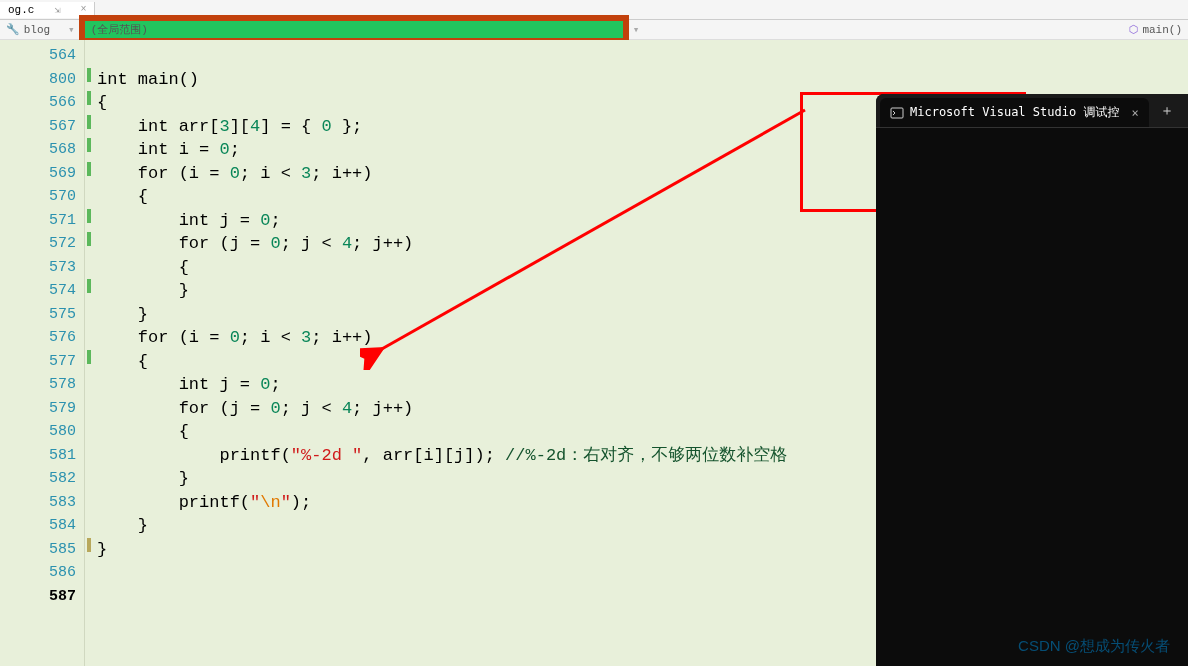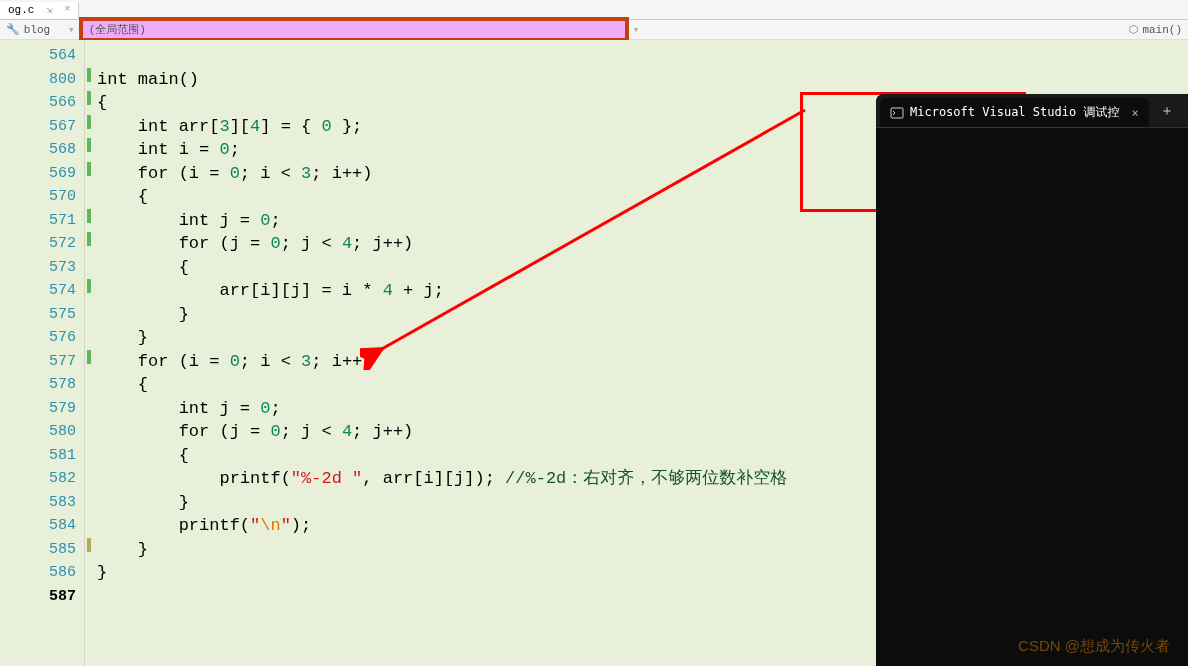--- a/index.html
+++ b/index.html
@@ -1,24 +1,24 @@
 <!DOCTYPE html>
 <html><head>
 <meta charset="utf-8">
 <style>
 * { margin: 0; padding: 0; box-sizing: border-box; }
 body { font-family: Consolas, 'Courier New', monospace; background: #fff; width: 1188px; height: 666px; overflow: hidden; position: relative; }
 
 .tab-bar { height: 20px; background: #f5f5f5; border-bottom: 1px solid #ccc; display: flex; align-items: center; font-size: 11px; }
-.tab { padding: 2px 8px; background: #fff; border-right: 1px solid #ccc; display: flex; align-items: center; gap: 12px; }
+.tab { padding: 2px 8px; background: #fff; border-right: 1px solid #ccc; display: flex; align-items: center; gap: 20px; }
 .tab-close, .tab-pin { color: #999; font-size: 10px; }
 
 .nav-bar { height: 20px; background: #f5f5f5; border-bottom: 1px solid #ddd; display: flex; align-items: center; font-size: 11px; color: #555; }
 .nav-left { display: flex; align-items: center; gap: 4px; padding: 0 6px; flex: 1; }
-.nav-dd { border: 4px solid #c2410c; background: #f0abfc; padding: 1px 6px; flex: 1; max-width: 550px; }
+.nav-dd { border: 6px solid #c2410c; background: #22c55e; padding: 1px 6px; flex: 1; max-width: 550px; }
 .nav-right { display: flex; align-items: center; gap: 4px; padding: 0 6px; }
 .cube-icon { color: #9370db; }
 
 .editor { background: #e8f0da; height: 626px; display: flex; font-size: 17px; position: relative; }
 .gutter { background: #e8f0da; color: #2b91af; text-align: right; padding: 4px 8px 4px 4px; font-size: 15px; user-select: none; border-right: 1px solid #d0d8c0; margin-left: 45px; }
 .gutter .ln { height: 23.5px; line-height: 23.5px; }
 .gutter .ln.current { color: #000; font-weight: bold; }
 .marks { width: 12px; background: #e8f0da; }
 .mark { height: 23.5px; position: relative; }
 .mark.c::before { content: ''; position: absolute; left: 2px; top: 4px; width: 4px; height: 14px; background: #5cb85c; }
@@ -37,21 +37,21 @@
 .ctab-icon { width: 14px; height: 14px; display: inline-flex; align-items: center; justify-content: center; }
 .ctab-close { color: #aaa; margin-left: 6px; }
 .ctab-actions { margin-left: auto; display: flex; align-items: center; gap: 2px; padding-right: 6px; }
 .ctab-btn { width: 30px; height: 26px; display: flex; align-items: center; justify-content: center; color: #ccc; font-size: 14px; }
 .console-body { padding: 10px 14px; white-space: pre; font-size: 14.5px; line-height: 20px; }
 
 .highlight-box { position: absolute; border: 3px solid red; pointer-events: none; }
 .box1 { top: 92px; left: 800px; width: 226px; height: 120px; }
 .arrow-svg { position: absolute; top: 100px; left: 360px; width: 480px; height: 270px; pointer-events: none; }
 
-.watermark { position: absolute; bottom: 10px; right: 18px; color: #a16207; font-size: 15px; font-family: sans-serif; opacity: 0.7; }
+.watermark { position: absolute; bottom: 10px; right: 18px; color: #0369a1; font-size: 15px; font-family: sans-serif; opacity: 0.7; }
 </style>
 </head>
 <body>
 
 <div class="tab-bar">
   <div class="tab">
     <span>og.c</span>
     <span class="tab-pin">⇲</span>
     <span class="tab-close">×</span>
   </div>
@@ -129,21 +129,20 @@
     <div class="line"></div>
     <div class="line"><span class="kw">int</span><span> main()</span></div>
     <div class="line"><span>{</span></div>
     <div class="line"><span>    </span><span class="kw">int</span><span> arr[</span><span class="num">3</span><span>][</span><span class="num">4</span><span>] = { </span><span class="num">0</span><span> };</span></div>
     <div class="line"><span>    </span><span class="kw">int</span><span> i = </span><span class="num">0</span><span>;</span></div>
     <div class="line"><span>    </span><span class="kw">for</span><span> (i = </span><span class="num">0</span><span>; i &lt; </span><span class="num">3</span><span>; i++)</span></div>
     <div class="line"><span>    {</span></div>
     <div class="line"><span>        </span><span class="kw">int</span><span> j = </span><span class="num">0</span><span>;</span></div>
     <div class="line"><span>        </span><span class="kw">for</span><span> (j = </span><span class="num">0</span><span>; j &lt; </span><span class="num">4</span><span>; j++)</span></div>
     <div class="line"><span>        {</span></div>
-    <div class="line"><span>            arr[i][j] = i * </span><span class="num">4</span><span> + j;</span></div>
     <div class="line"><span>        }</span></div>
     <div class="line"><span>    }</span></div>
     <div class="line"><span>    </span><span class="kw">for</span><span> (i = </span><span class="num">0</span><span>; i &lt; </span><span class="num">3</span><span>; i++)</span></div>
     <div class="line"><span>    {</span></div>
     <div class="line"><span>        </span><span class="kw">int</span><span> j = </span><span class="num">0</span><span>;</span></div>
     <div class="line"><span>        </span><span class="kw">for</span><span> (j = </span><span class="num">0</span><span>; j &lt; </span><span class="num">4</span><span>; j++)</span></div>
     <div class="line"><span>        {</span></div>
     <div class="line"><span>            printf(</span><span class="str">"%-2d "</span><span>, arr[i][j]); </span><span class="cmt">//%-2d：右对齐，不够两位数补空格</span></div>
     <div class="line"><span>        }</span></div>
     <div class="line"><span>        printf(</span><span class="str">"</span><span class="esc">\n</span><span class="str">"</span><span>);</span></div>

